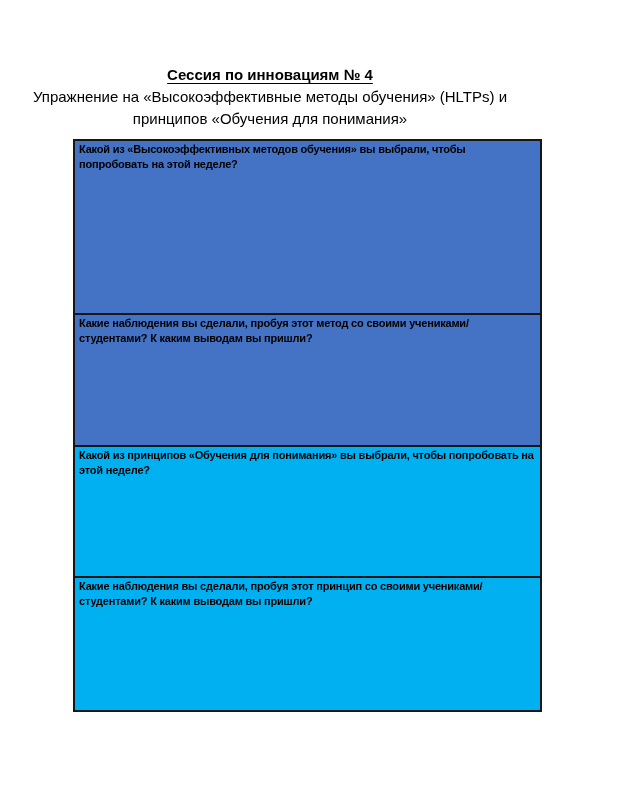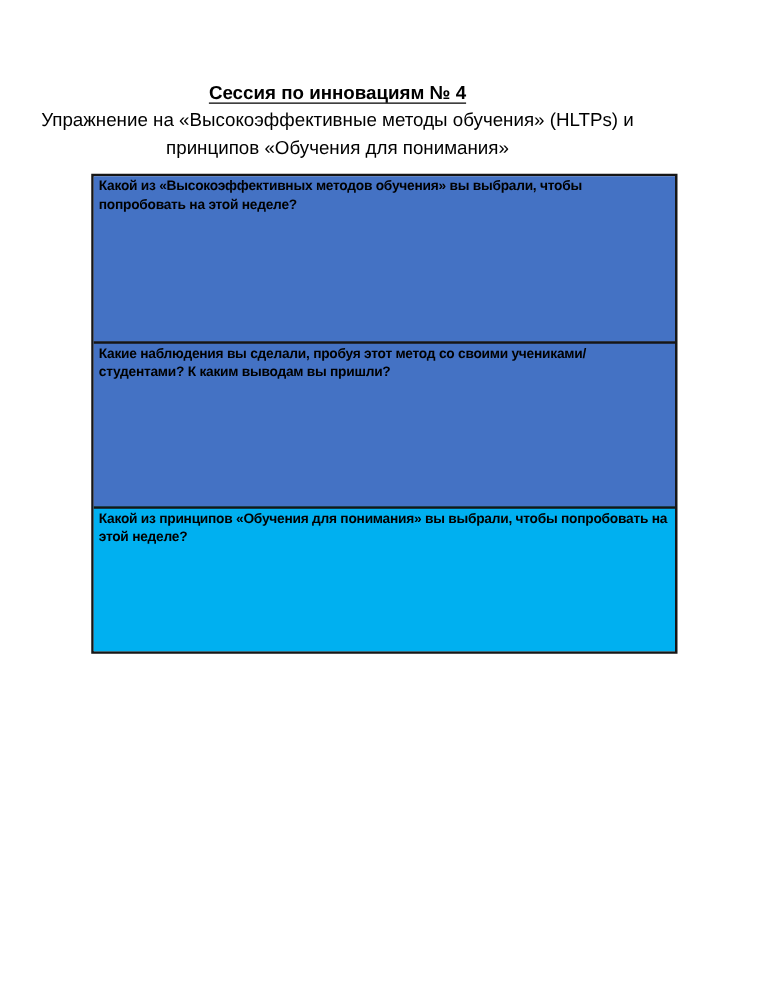--- a/index.html
+++ b/index.html
@@ -46,23 +46,23 @@
   .form-row {
     box-sizing: border-box;
     padding: 1px 4px 0 4px;
     overflow: hidden;
   }
   .form-row + .form-row {
     border-top: 2px solid var(--border, #161616);
   }
   .row-hltp { background: var(--hltp-bg, #4472C4); }
   .row-tfu  { background: var(--tfu-bg, #00B0F0); }
-  .r1 { height: 132px; }
+  .r1 { height: 172px; }
   .r2 { height: 132px; }
-  .r3 { height: 116px; }
+  .r3 { height: 131px; }
   .r4 { height: 134px; }
   .question-text {
     font-size: 11px;
     font-weight: bold;
     line-height: 15px;
     color: var(--text, #000000);
     letter-spacing: -0.2px;
   }
 </style>
 </head>
@@ -85,16 +85,19 @@
     </div>
 
     <div class="form-row row-hltp r2">
       <div class="question-text">Какие наблюдения вы сделали, пробуя этот метод со своими учениками/студентами? К каким выводам вы пришли?</div>
     </div>
 
     <div class="form-row row-tfu r3">
       <div class="question-text">Какой из принципов «Обучения для понимания» вы выбрали, чтобы попробовать на этой неделе?</div>
     </div>
 
+    <div class="form-row row-tfu r4">
+      <div class="question-text">Какие наблюдения вы сделали, пробуя этот принцип со своими учениками/студентами? К каким выводам вы пришли?</div>
+    </div>
 
   </div>
 
 </div>
 
 </body></html>

